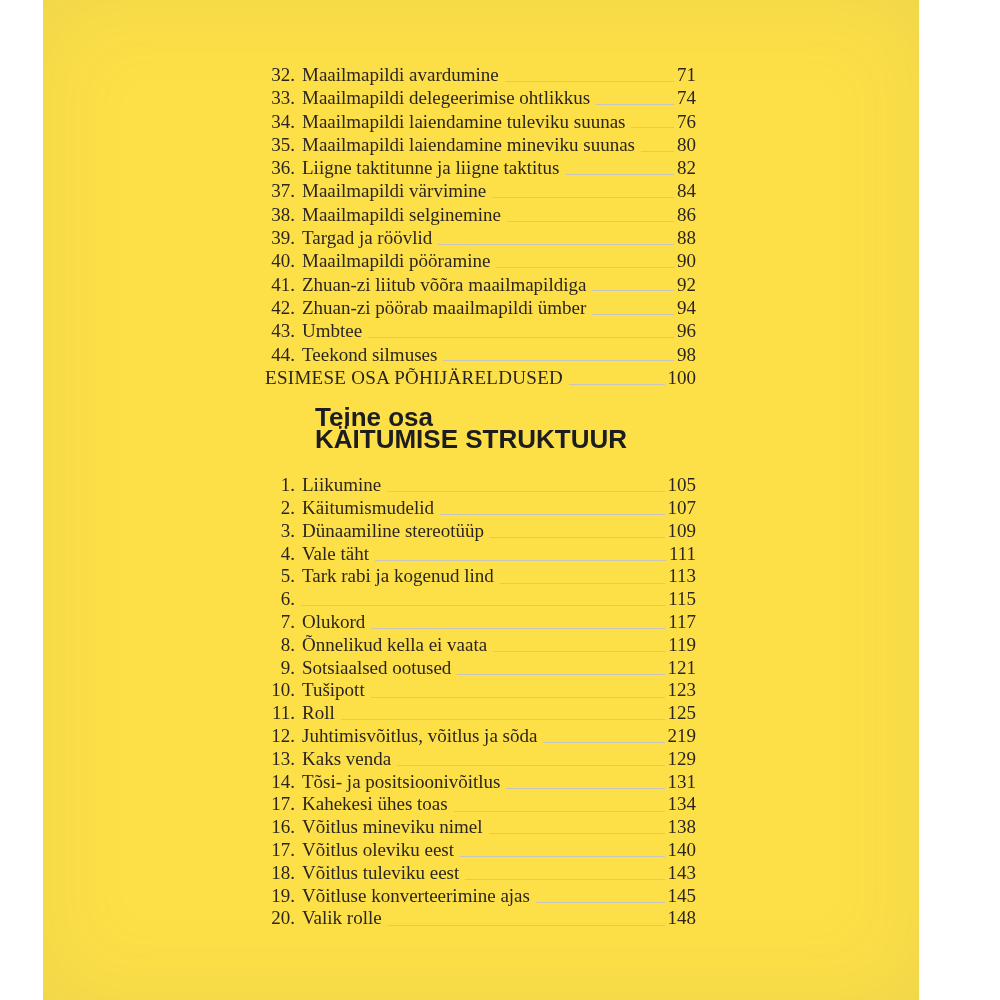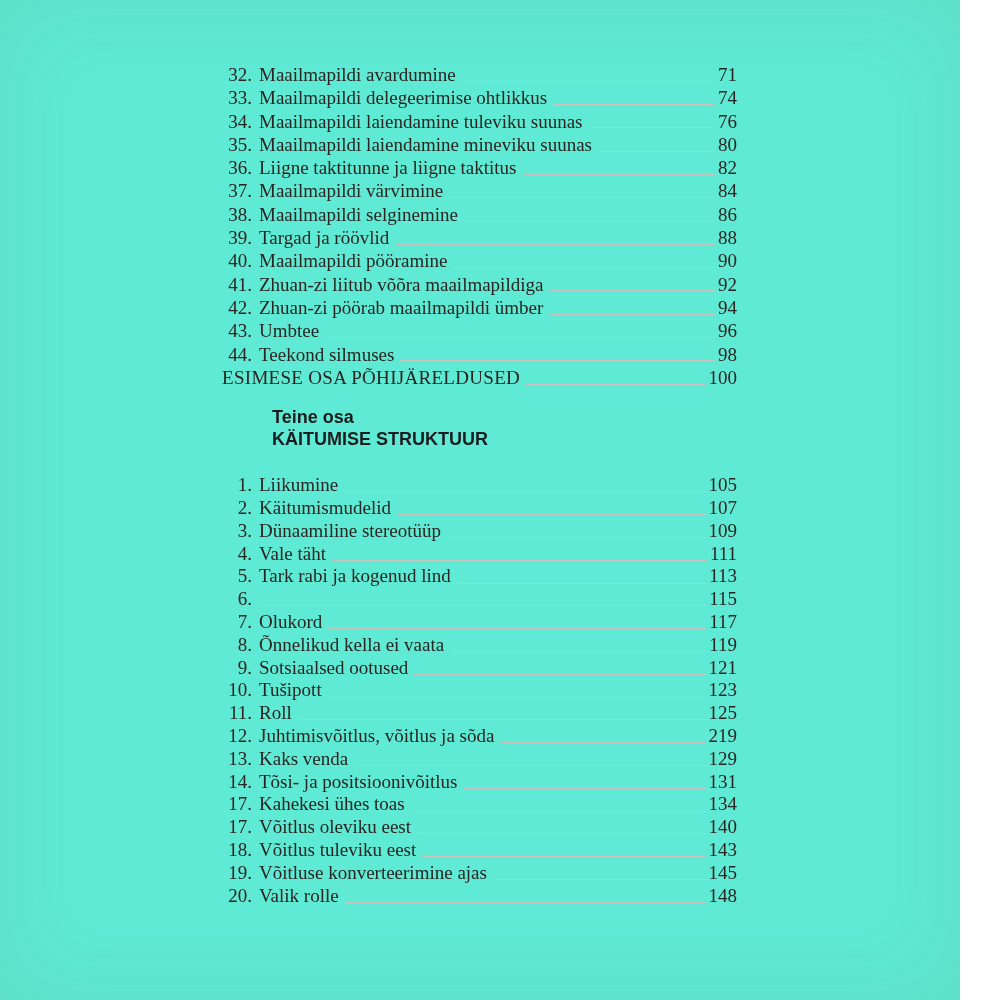--- a/index.html
+++ b/index.html
@@ -2,27 +2,28 @@
 <html><head>
 <meta charset="utf-8">
 <style>
   html, body {
     margin: 0;
     padding: 0;
     background: #ffffff;
   }
   .page {
     position: relative;
-    width: 960px;
+    width: 876px;
     height: 1000px;
-    background: #5eead4;
+    background: #fde047;
     box-shadow: inset 0 0 90px rgba(110, 105, 95, 0.10);
     overflow: hidden;
     font-family: "Liberation Serif", "DejaVu Serif", serif;
     color: #2b2521;
+    margin-left: 43px;
   }
   .content {
     position: absolute;
     left: 222px;
     right: 223px;
     top: 63px;
   }
   .toc-list {
     font-size: 19px;
   }
@@ -59,21 +60,21 @@
   }
   .conclusion-row .title-uc {
     margin-left: 0;
     letter-spacing: 0.3px;
     flex: 0 0 auto;
   }
   .part-heading {
     margin: 17px 0 24px 50px;
     font-family: "Liberation Sans", "DejaVu Sans", sans-serif;
     font-weight: bold;
-    font-size: 18px;
+    font-size: 26px;
     line-height: 22px;
     color: #1d1c1e;
   }
 </style>
 </head>
 <body>
 
 <div class="page">
   <div class="content">
 
@@ -283,20 +284,26 @@
           <span class="pagenum">131</span>
         </div>
 
         <div class="toc-row">
           <span class="num">17.</span>
           <span class="title">Kahekesi ühes toas</span>
           <span class="leader"></span>
           <span class="pagenum">134</span>
         </div>
 
+        <div class="toc-row">
+          <span class="num">16.</span>
+          <span class="title">Võitlus mineviku nimel</span>
+          <span class="leader"></span>
+          <span class="pagenum">138</span>
+        </div>
 
         <div class="toc-row">
           <span class="num">17.</span>
           <span class="title">Võitlus oleviku eest</span>
           <span class="leader"></span>
           <span class="pagenum">140</span>
         </div>
 
         <div class="toc-row">
           <span class="num">18.</span>

